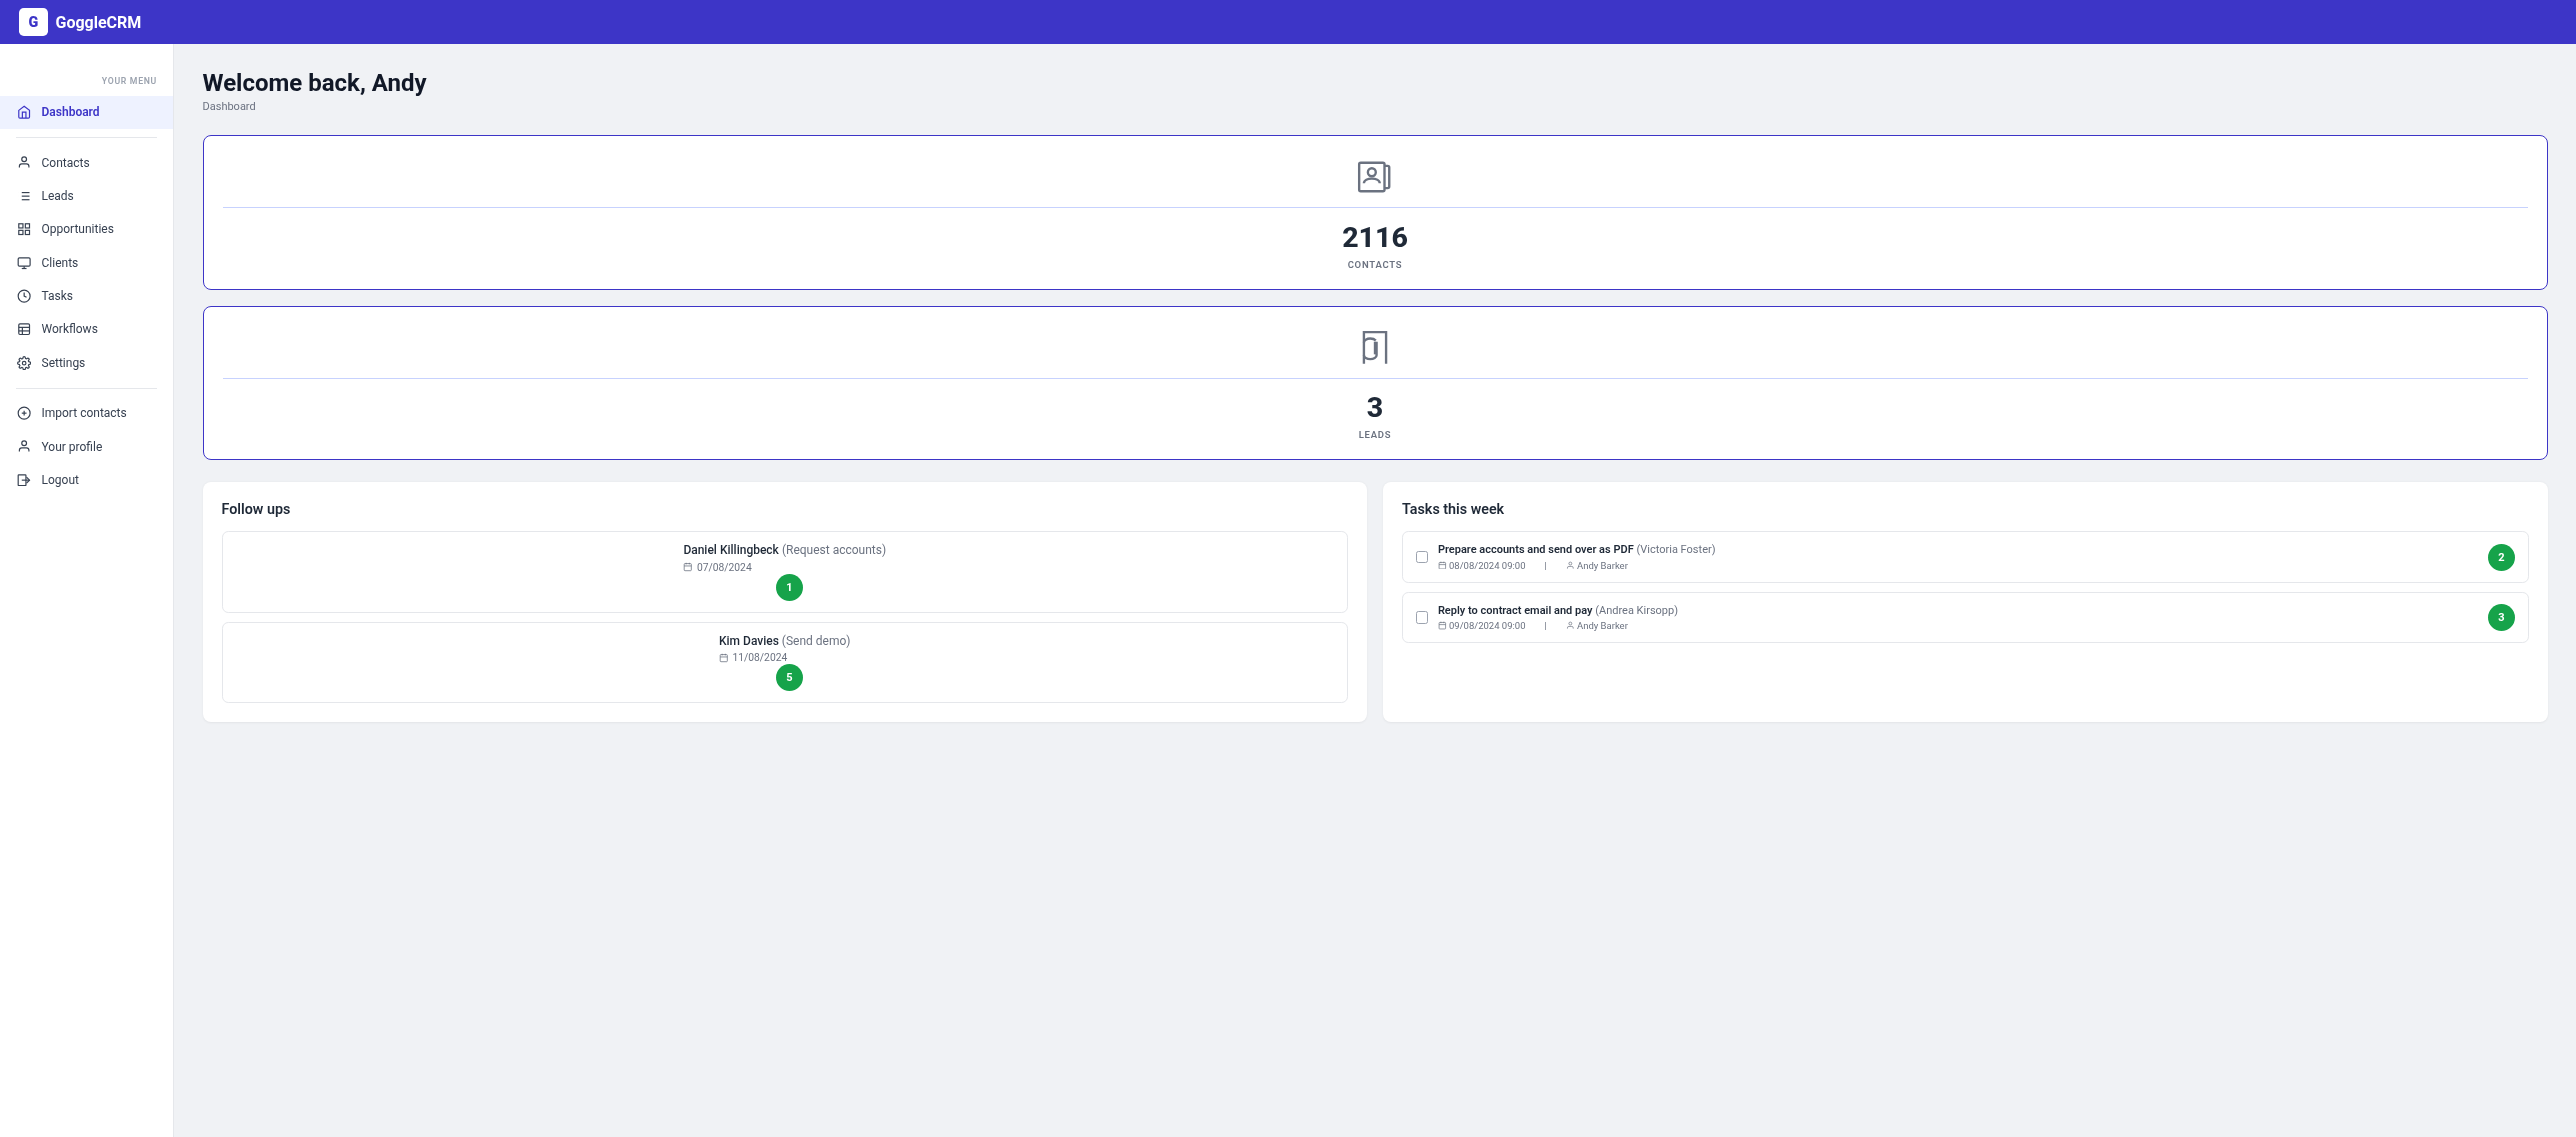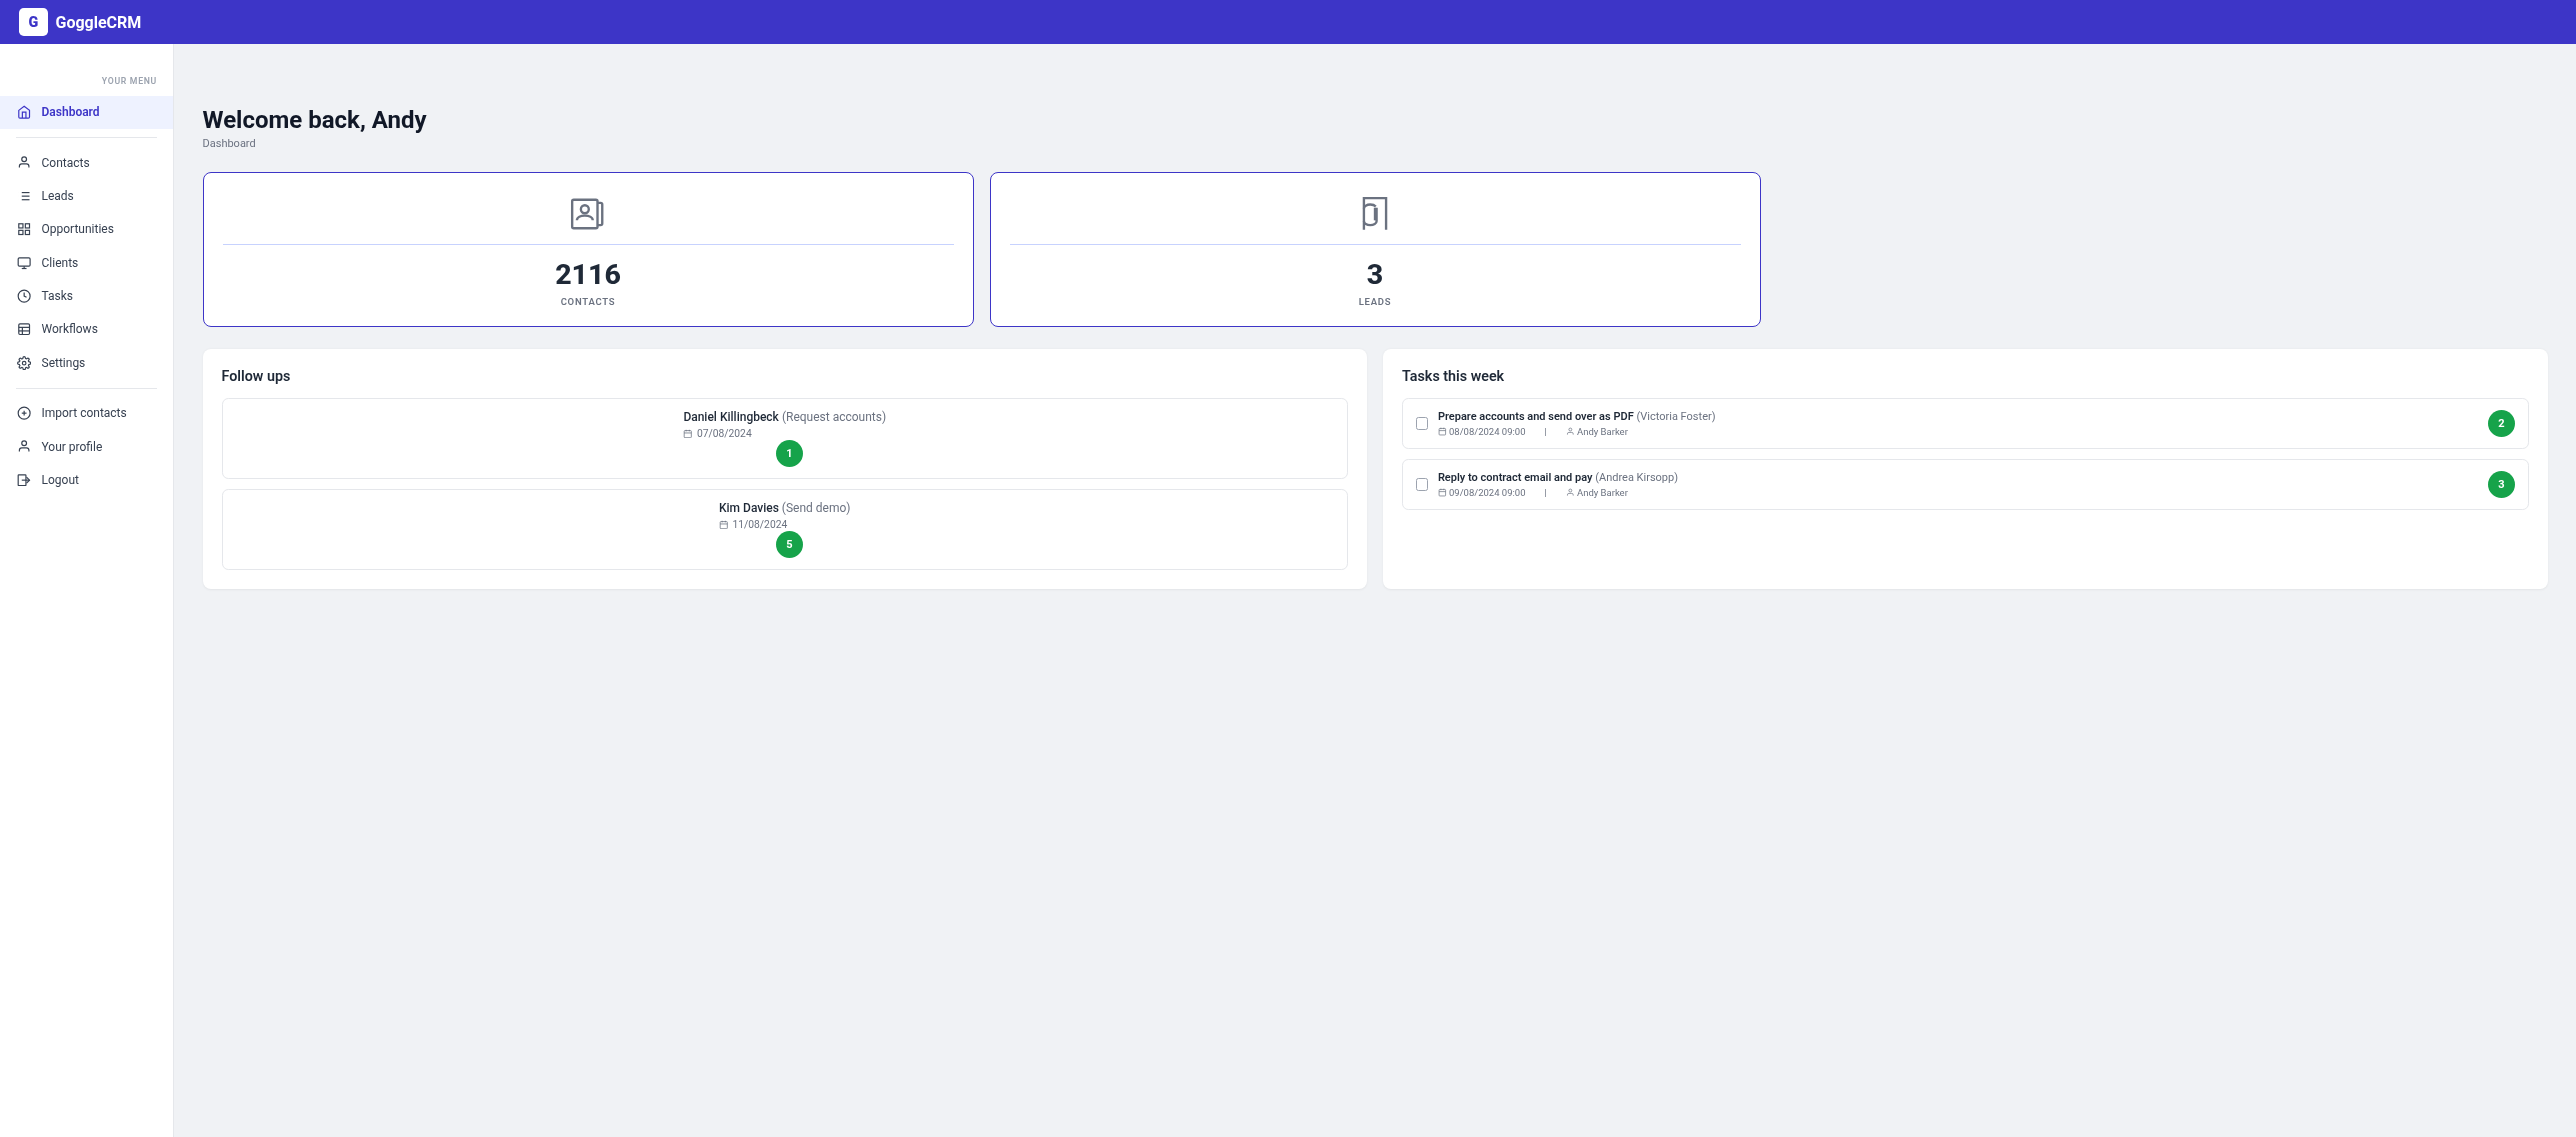--- a/index.html
+++ b/index.html
@@ -91,38 +91,37 @@
       border: none;
       border-top: 0.8px solid #e5e7eb;
       margin: 8px 16px;
     }
 
     
     .main {
       flex: 1;
       padding: 25px 28.5px;
       overflow-y: auto;
-      margin-top: 37px;
     }
     .page-title {
       font-size: 24px;
       font-weight: 700;
       color: #111827;
       margin-bottom: 3.2px;
     }
     .breadcrumb {
       font-size: 11px;
       color: #6b7280;
       margin-bottom: 22px;
     }
 
     
     .stat-cards {
       display: grid;
-      grid-template-columns: repeat(3, 1fr);
+      grid-template-columns: repeat(1, 1fr);
       gap: 16px;
       margin-bottom: 22px;
     }
     .stat-card {
       background: white;
       border: 1.6px solid #3d35c7;
       border-radius: 8px;
       padding: 22px 19px 19px;
       display: flex;
       flex-direction: column;

